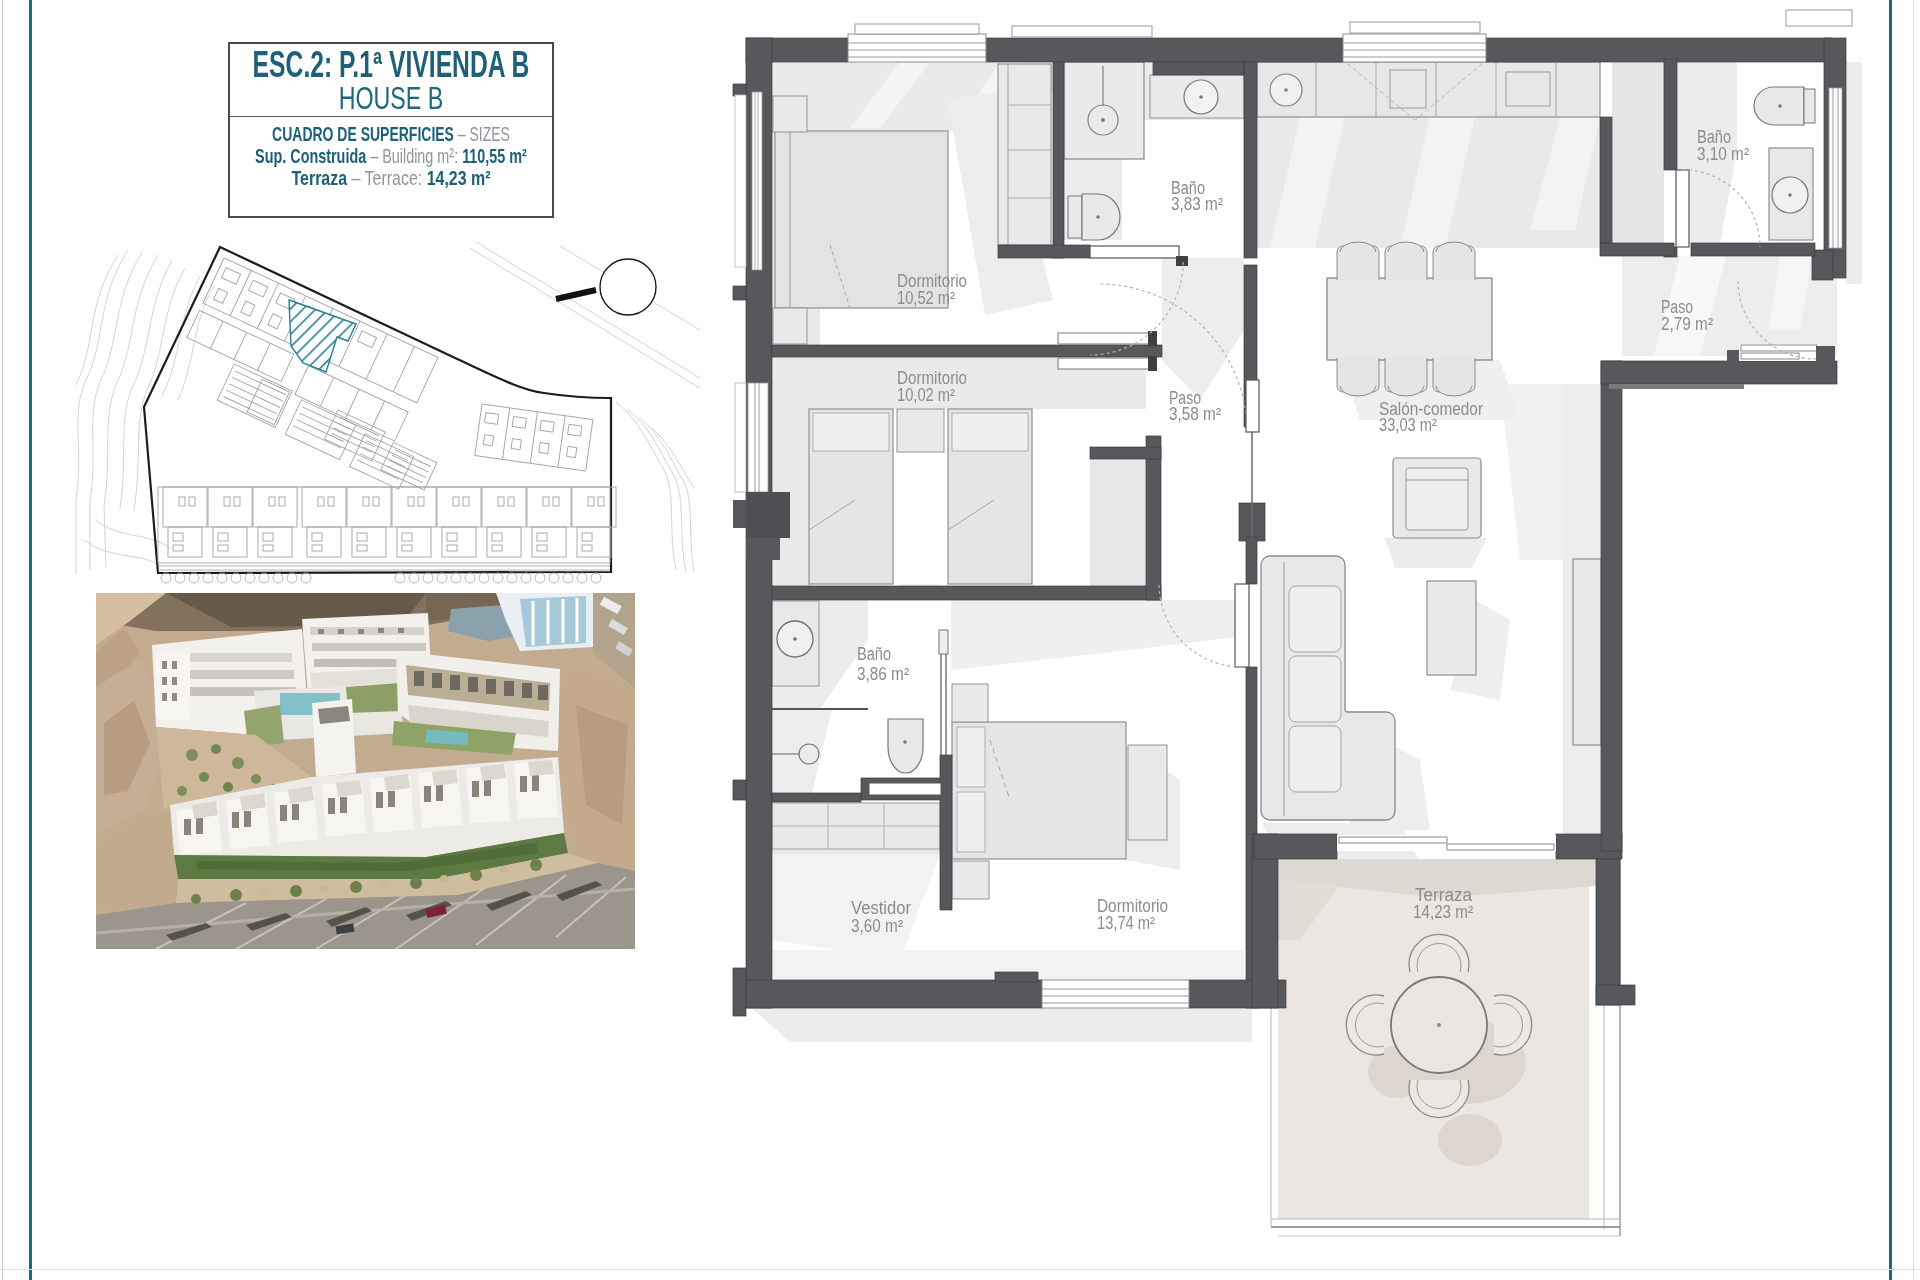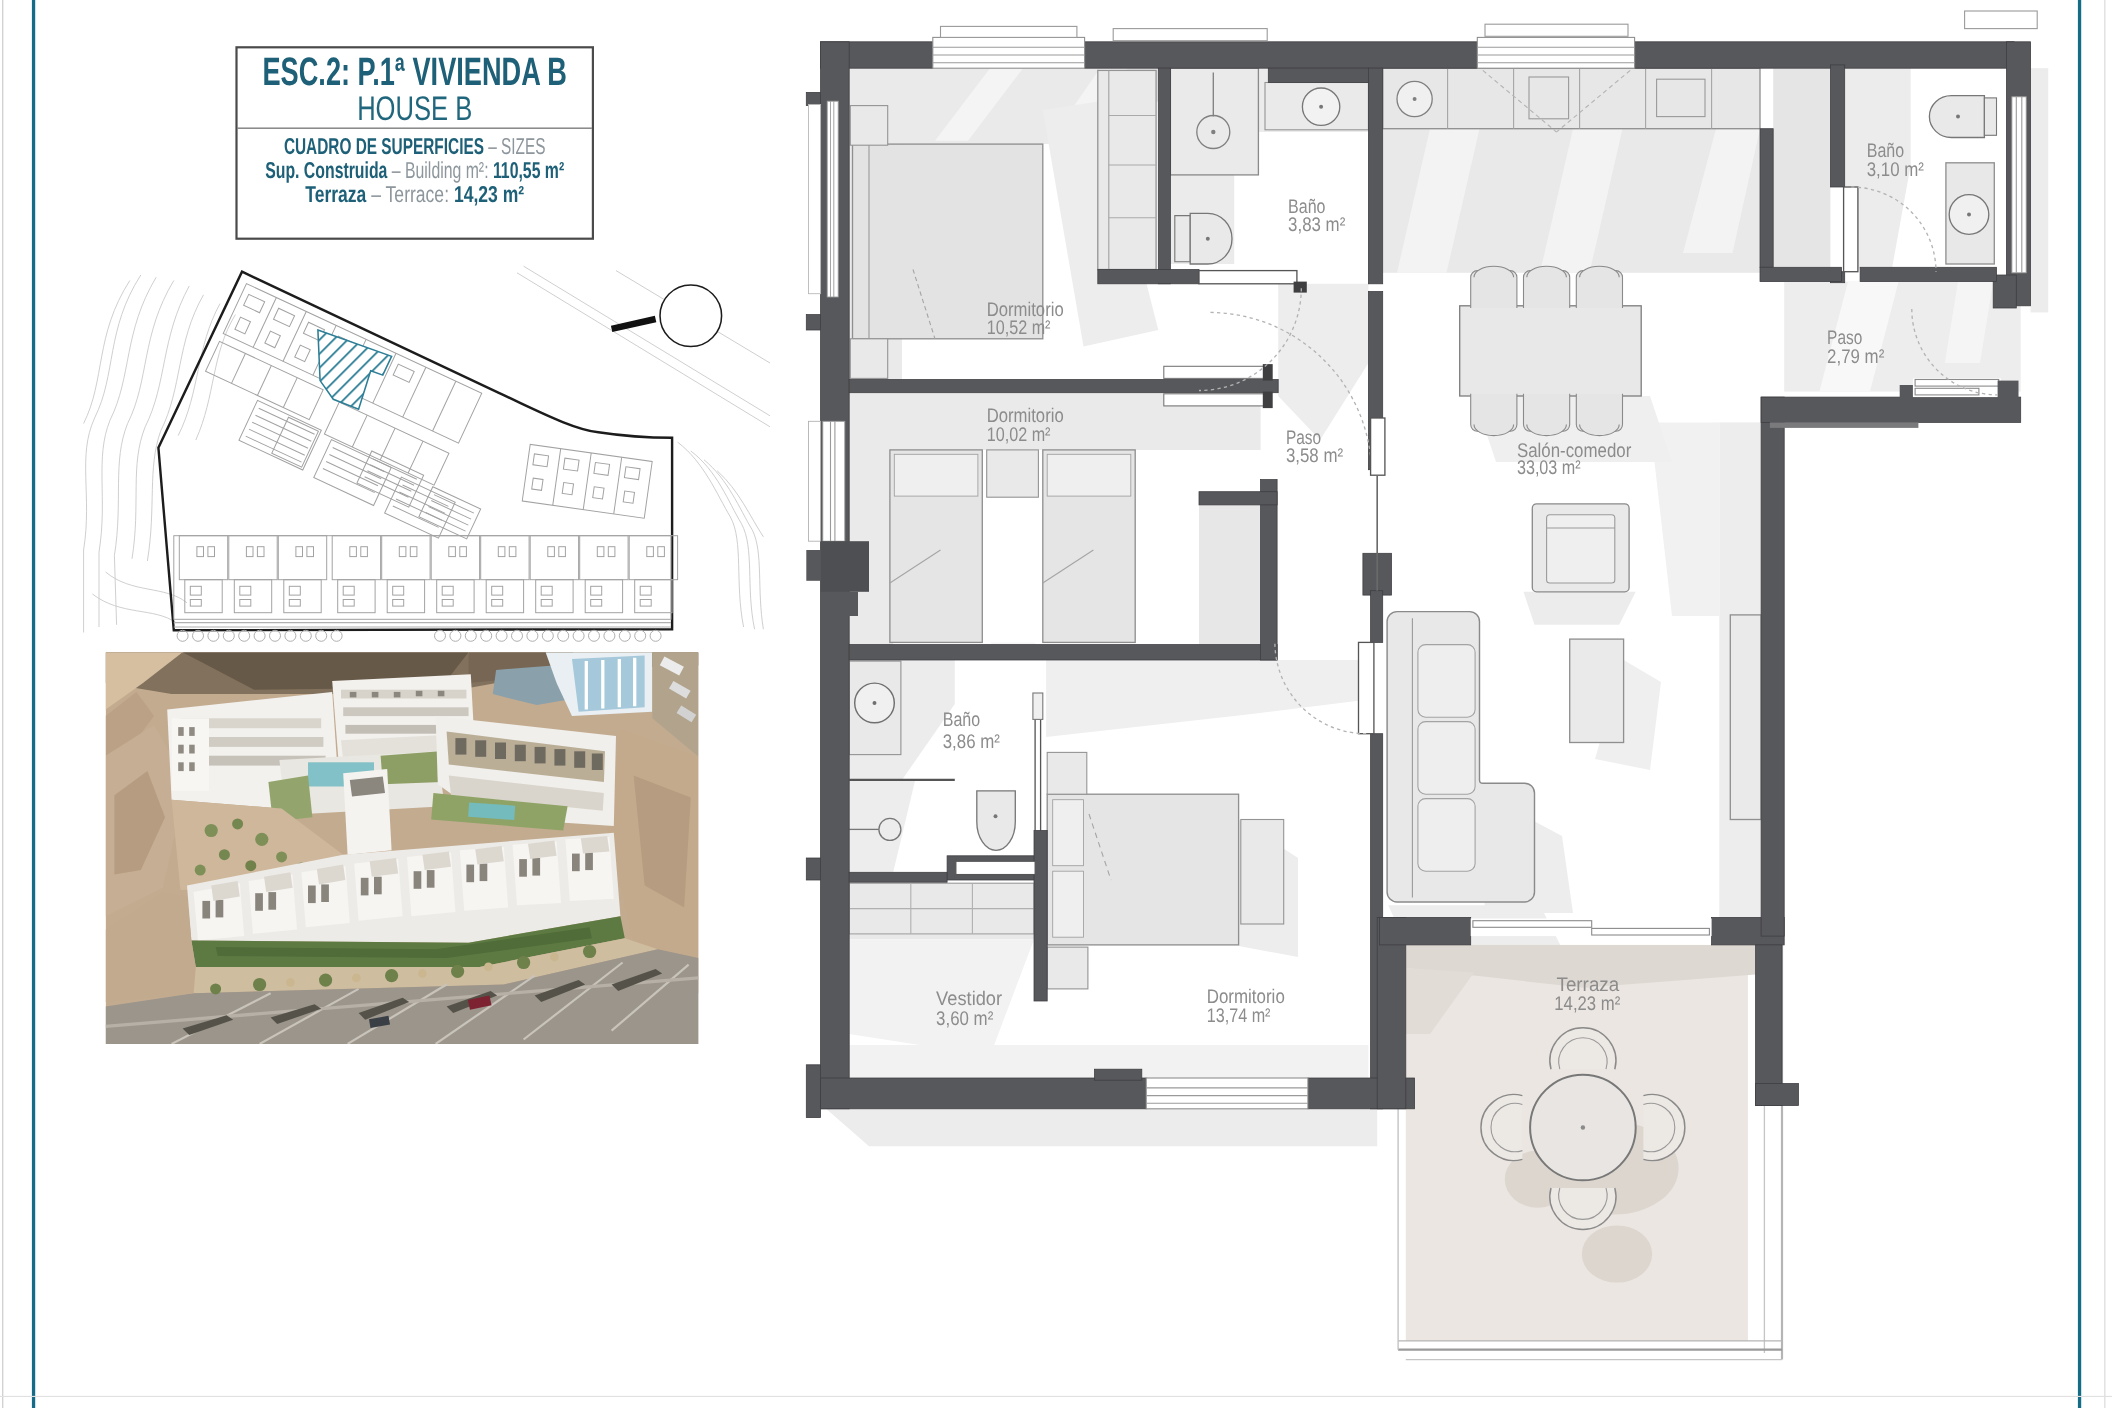--- a/index.html
+++ b/index.html
@@ -13,21 +13,21 @@
 <div class="abs" style="left:2px;top:0;width:1px;height:1280px;background:#c7c7c7;"></div>
 
 <div class="abs" style="left:29px;top:0;width:3px;height:1280px;background:#156c86;"></div>
 
 <div class="abs" style="left:1889px;top:0;width:3px;height:1280px;background:#156c86;"></div>
 
 <div class="abs" style="left:1913px;top:0;width:1px;height:1280px;background:#d8d8d8;"></div>
 
 <div class="abs" style="left:0;top:1269px;width:1920px;height:1px;background:#e0e0e0;"></div>
 
-<div class="abs" style="left:214px;top:42px;width:322px;height:172px;border:2px solid #4a4a4a;background:#fff;">
+<div class="abs" style="left:228px;top:42px;width:322px;height:172px;border:2px solid #4a4a4a;background:#fff;">
 
   <div class="abs" style="left:50%;top:0px;color:#1d6077;font-size:36px;font-weight:bold;white-space:nowrap;transform:translateX(-50%) scaleX(0.686);transform-origin:center top;">ESC.2: P.1ª VIVIENDA B</div>
 
   <div class="abs" style="left:50%;top:37px;color:#20677e;font-size:31px;white-space:nowrap;transform:translateX(-50%) scaleX(0.75);transform-origin:center top;">HOUSE B</div>
 
   <div class="abs" style="left:0;top:72px;width:100%;height:1px;background:#5a5a5a;"></div>
 
   <div class="abs" style="left:50%;top:78px;font-size:21px;white-space:nowrap;transform:translateX(-50%) scaleX(0.666);transform-origin:center top;"><b style="color:#1d6077;">CUADRO DE SUPERFICIES</b> <span style="color:#8d969c;">– SIZES</span></div>
 
   <div class="abs" style="left:50%;top:100px;font-size:21px;white-space:nowrap;transform:translateX(-50%) scaleX(0.685);transform-origin:center top;"><b style="color:#1d6077;">Sup. Construida</b> <span style="color:#8d969c;">– Building m²:</span> <b style="color:#1d6077;">110,55 m²</b></div>

